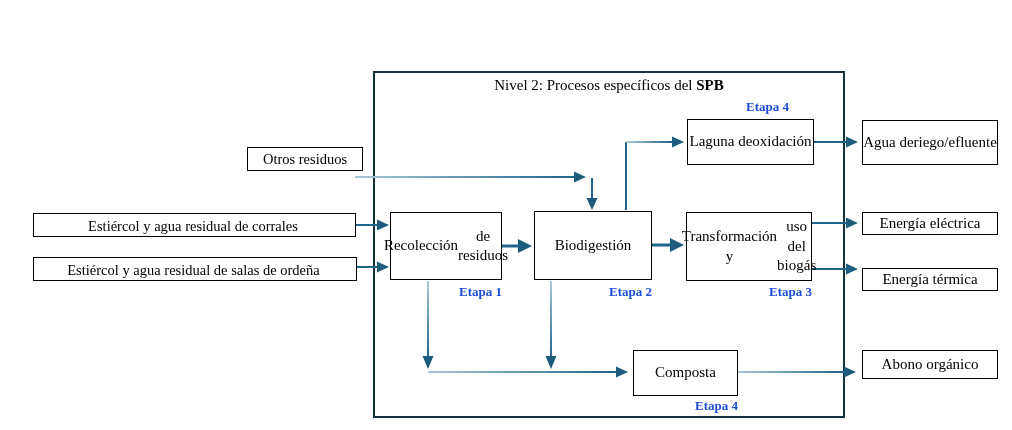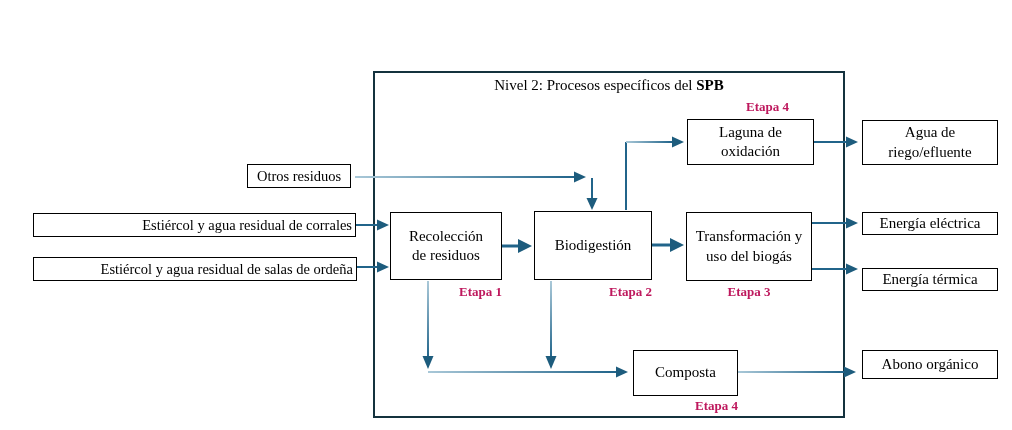--- a/index.html
+++ b/index.html
@@ -10,27 +10,27 @@
   .frame{
     position:absolute;left:373px;top:71px;width:472px;height:347px;
     border:2px solid #14323E;box-sizing:border-box;background:transparent;
   }
   .title{
     position:absolute;left:373px;top:77px;width:472px;text-align:center;
     font-size:15px;color:#000;
   }
   .box{
     position:absolute;background:#fff;border:1.5px solid #000;box-sizing:border-box;
-    display:flex;flex-direction:column;align-items:center;justify-content:center;
+    display:flex;flex-direction:row;align-items:center;justify-content:center;
     text-align:center;font-size:15px;line-height:1.3;
   }
   .box.right-align{align-items:flex-end;padding-right:3px;font-size:14.5px;}
   .etapa{
     position:absolute;font-size:13px;font-weight:bold;text-align:right;
-    box-sizing:border-box;color:#be185d;
+    box-sizing:border-box;color:#1d4ed8;
   }
   svg.connectors{position:absolute;left:0;top:0;pointer-events:none;}
 </style>
 </head>
 <body>
 
 <div id="stage">
 
   <div class="frame"></div>
 
@@ -112,21 +112,21 @@
       <polygon points="616,366.5 628,372 616,377.5" fill="#1D5C7D"></polygon>
     </g>
     <g>
       <path d="M738 372 H844" stroke="url(#gComp)" stroke-width="2" fill="none"></path>
       <polygon points="844,366.5 856,372 844,377.5" fill="#1D5C7D"></polygon>
     </g>
   </svg>
 
   <div class="title"><span>Nivel 2: Procesos específicos del </span><b>SPB</b></div>
 
-  <div class="box" style="left:247px;top:164px;width:104px;height:24px;font-size:14.5px;">
+  <div class="box" style="left:247px;top:147px;width:116px;height:24px;font-size:14.5px;">
     <span>Otros residuos</span>
   </div>
   <div class="box right-align" style="left:33px;top:213px;width:323px;height:24px;">
     <span>Estiércol  y agua residual de corrales</span>
   </div>
   <div class="box right-align" style="left:33px;top:257px;width:324px;height:24px;">
     <span>Estiércol  y agua residual de salas de ordeña</span>
   </div>
 
   <div class="box" style="left:390px;top:212px;width:112px;height:68px;">
@@ -158,16 +158,16 @@
   <div class="box" style="left:862px;top:258px;width:136px;height:23px;margin-top:10px;">
     <span>Energía térmica</span>
   </div>
   <div class="box" style="left:862px;top:350px;width:136px;height:29px;">
     <span>Abono orgánico</span>
   </div>
 
   <div class="etapa" style="left:687px;top:99px;width:127px;padding-right:25px;">Etapa 4</div>
   <div class="etapa" style="left:390px;top:284px;width:112px;">Etapa 1</div>
   <div class="etapa" style="left:534px;top:284px;width:118px;">Etapa 2</div>
-  <div class="etapa" style="left:686px;top:284px;width:126px;text-align:center;">Etapa 3</div>
+  <div class="etapa" style="left:686px;top:284px;width:126px;">Etapa 3</div>
   <div class="etapa" style="left:633px;top:398px;width:105px;">Etapa 4</div>
 
 </div>
 
 </body></html>

